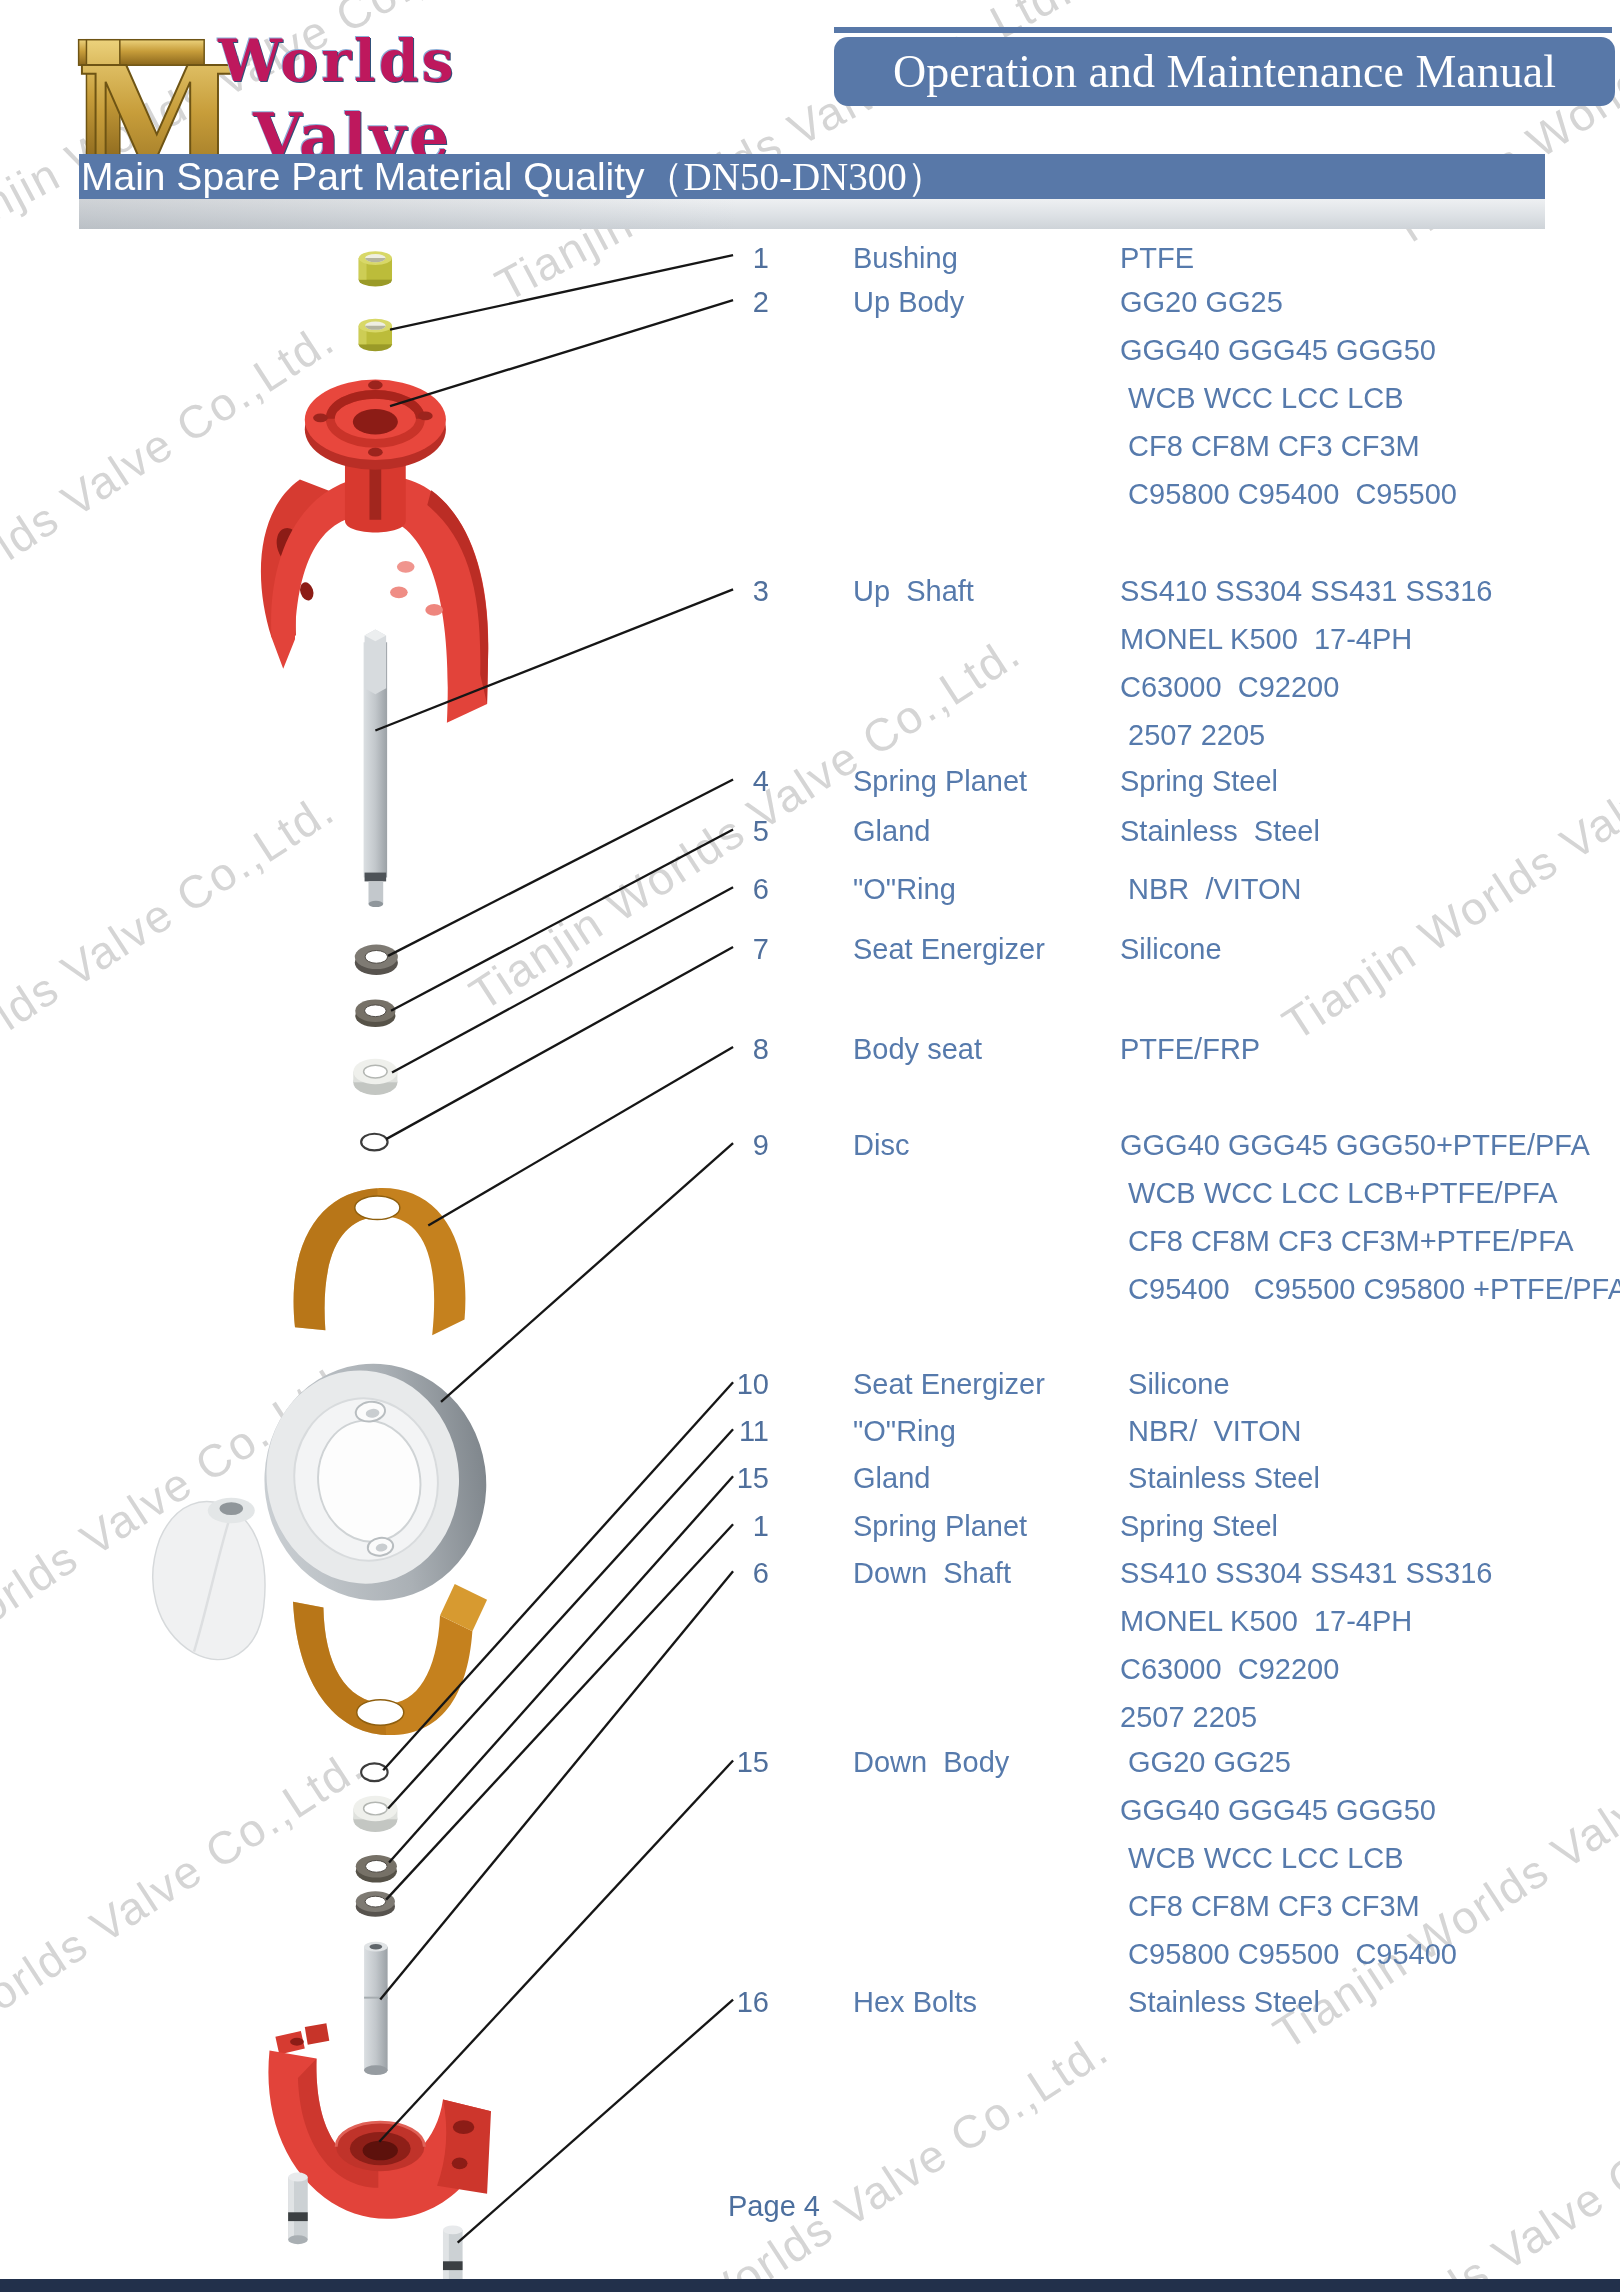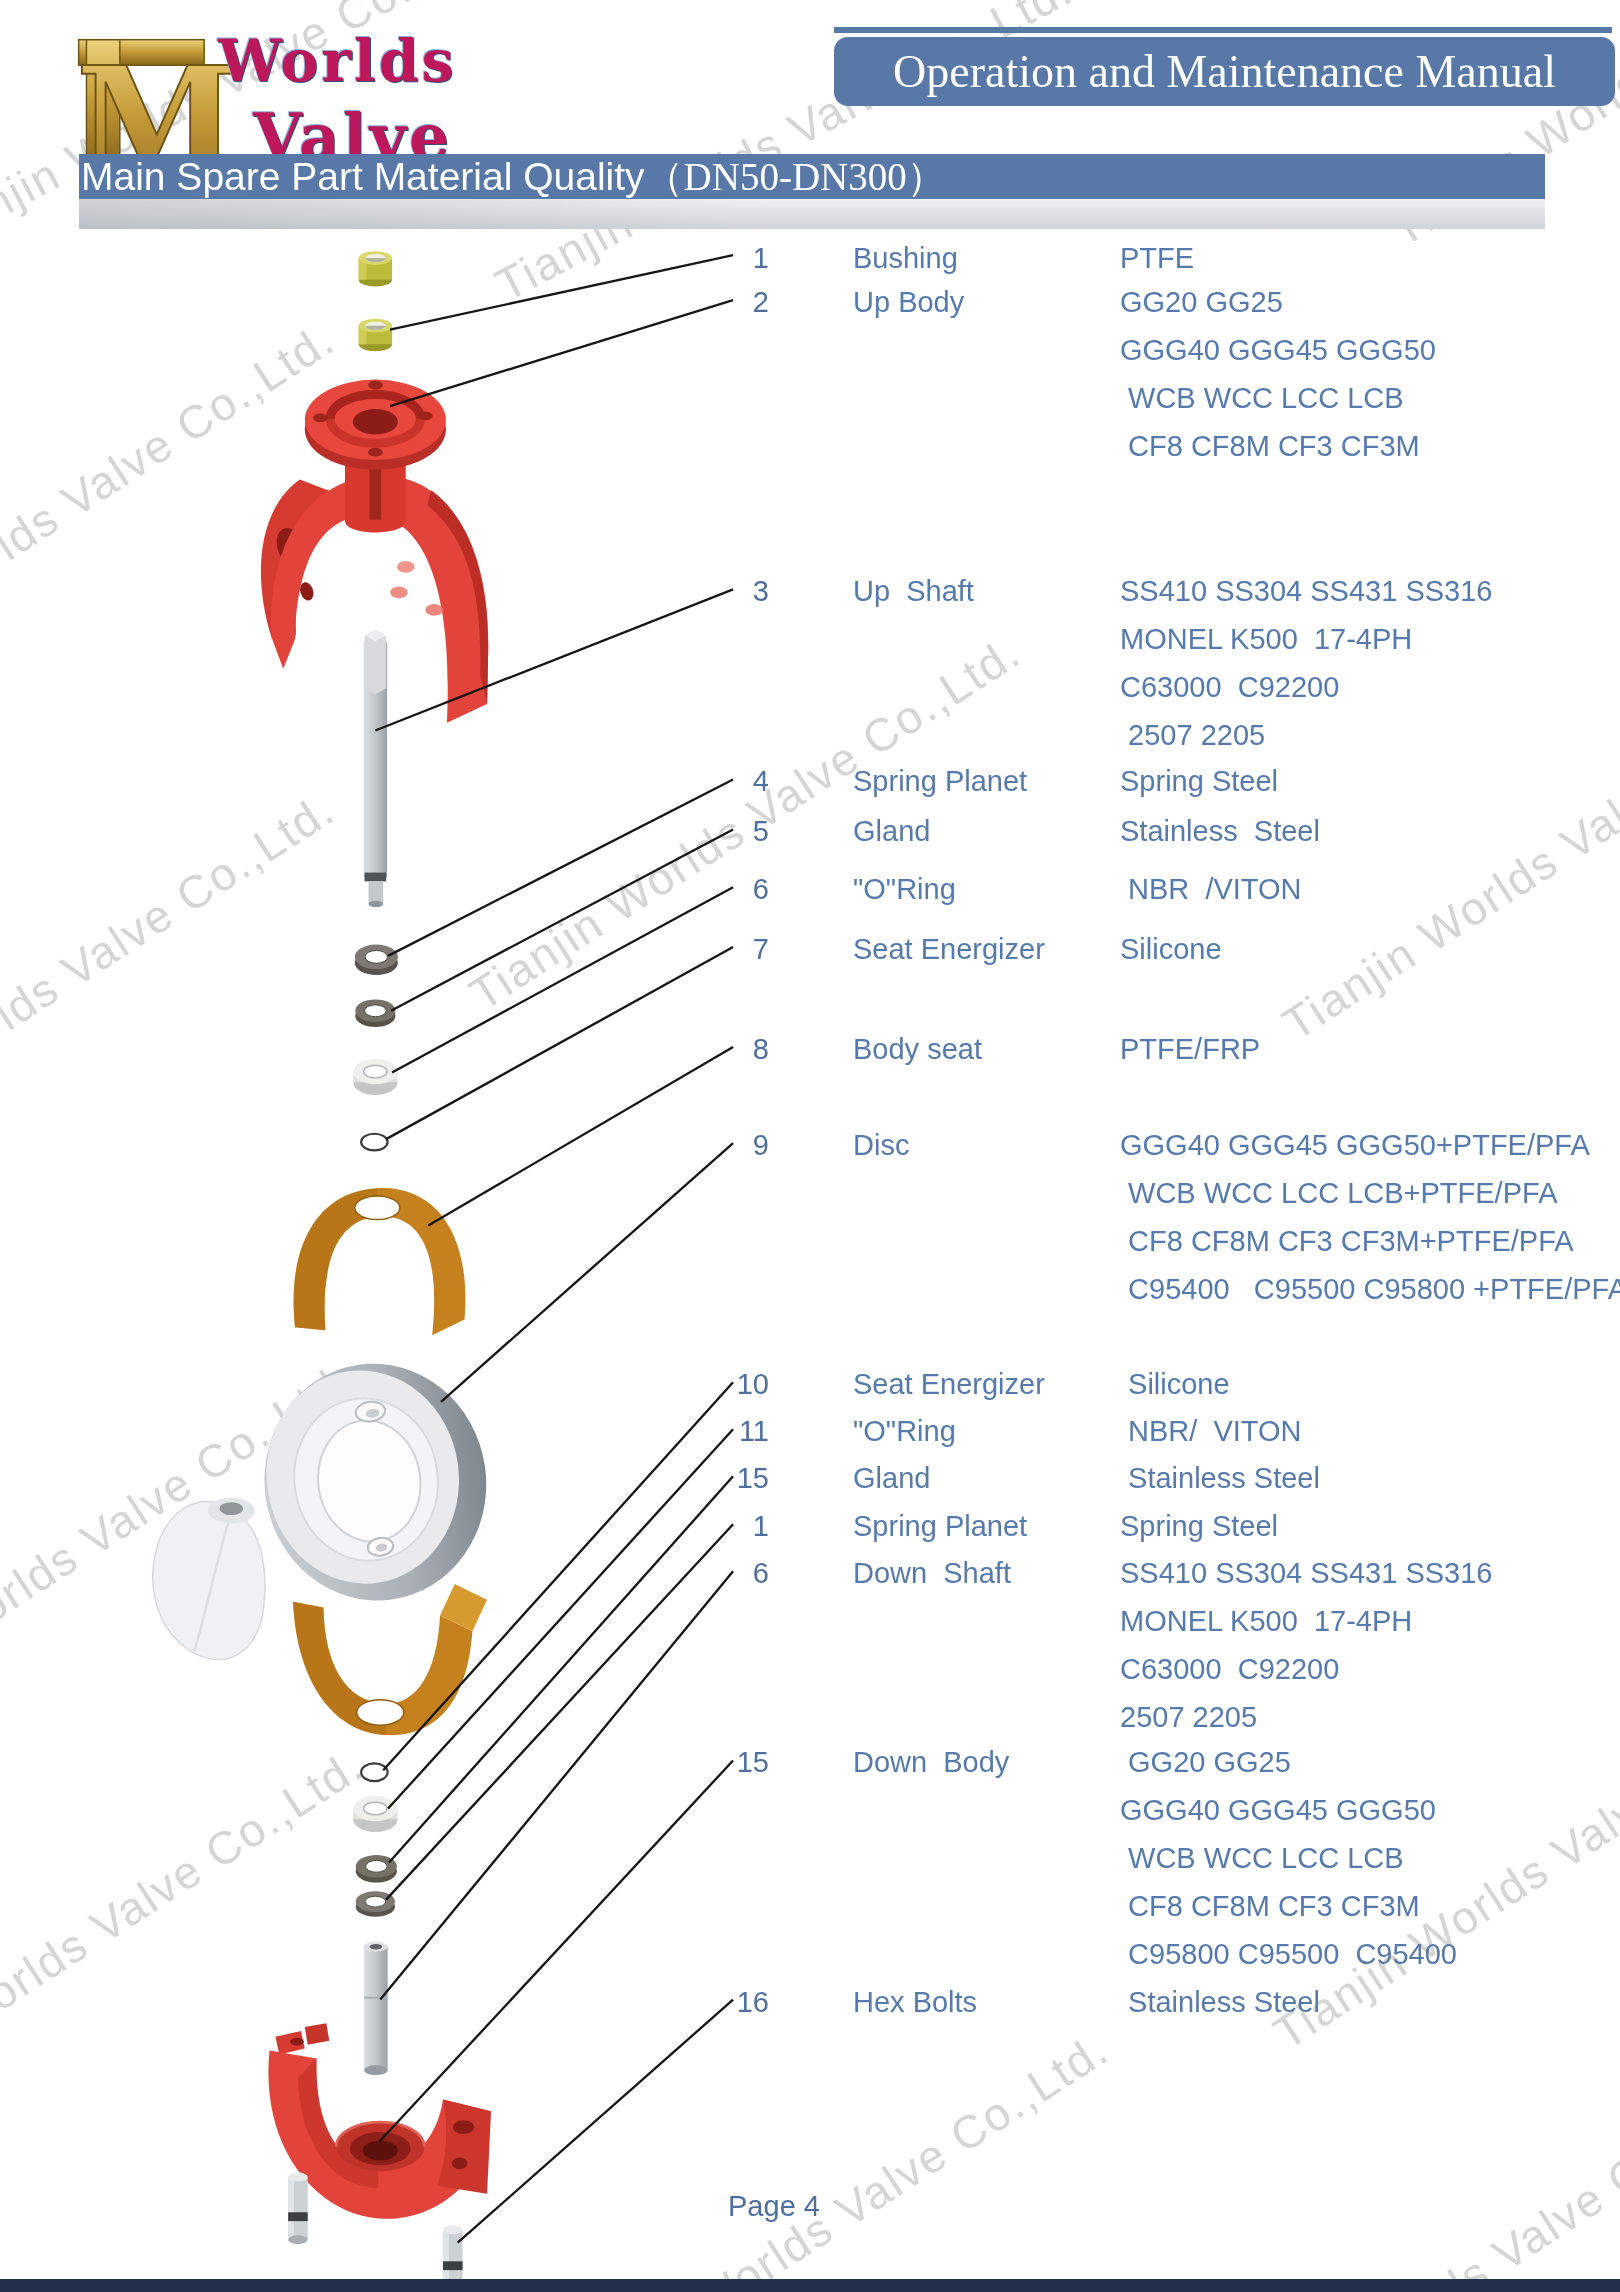--- a/index.html
+++ b/index.html
@@ -284,20 +284,21 @@
       </div>
     </div>
     <div class="prow" style="top: 278px;">
       <div class="num">2</div>
       <div class="pname">Up Body</div>
       <div class="mats">
         <div>GG20 GG25</div>
         <div>GGG40 GGG45 GGG50</div>
         <div> WCB WCC LCC LCB</div>
         <div> CF8 CF8M CF3 CF3M</div>
+        <div> C95800 C95400  C95500</div>
       </div>
     </div>
     <div class="prow" style="top: 567px;">
       <div class="num">3</div>
       <div class="pname">Up  Shaft</div>
       <div class="mats">
         <div>SS410 SS304 SS431 SS316</div>
         <div>MONEL K500  17-4PH</div>
         <div>C63000  C92200</div>
         <div> 2507 2205</div>

